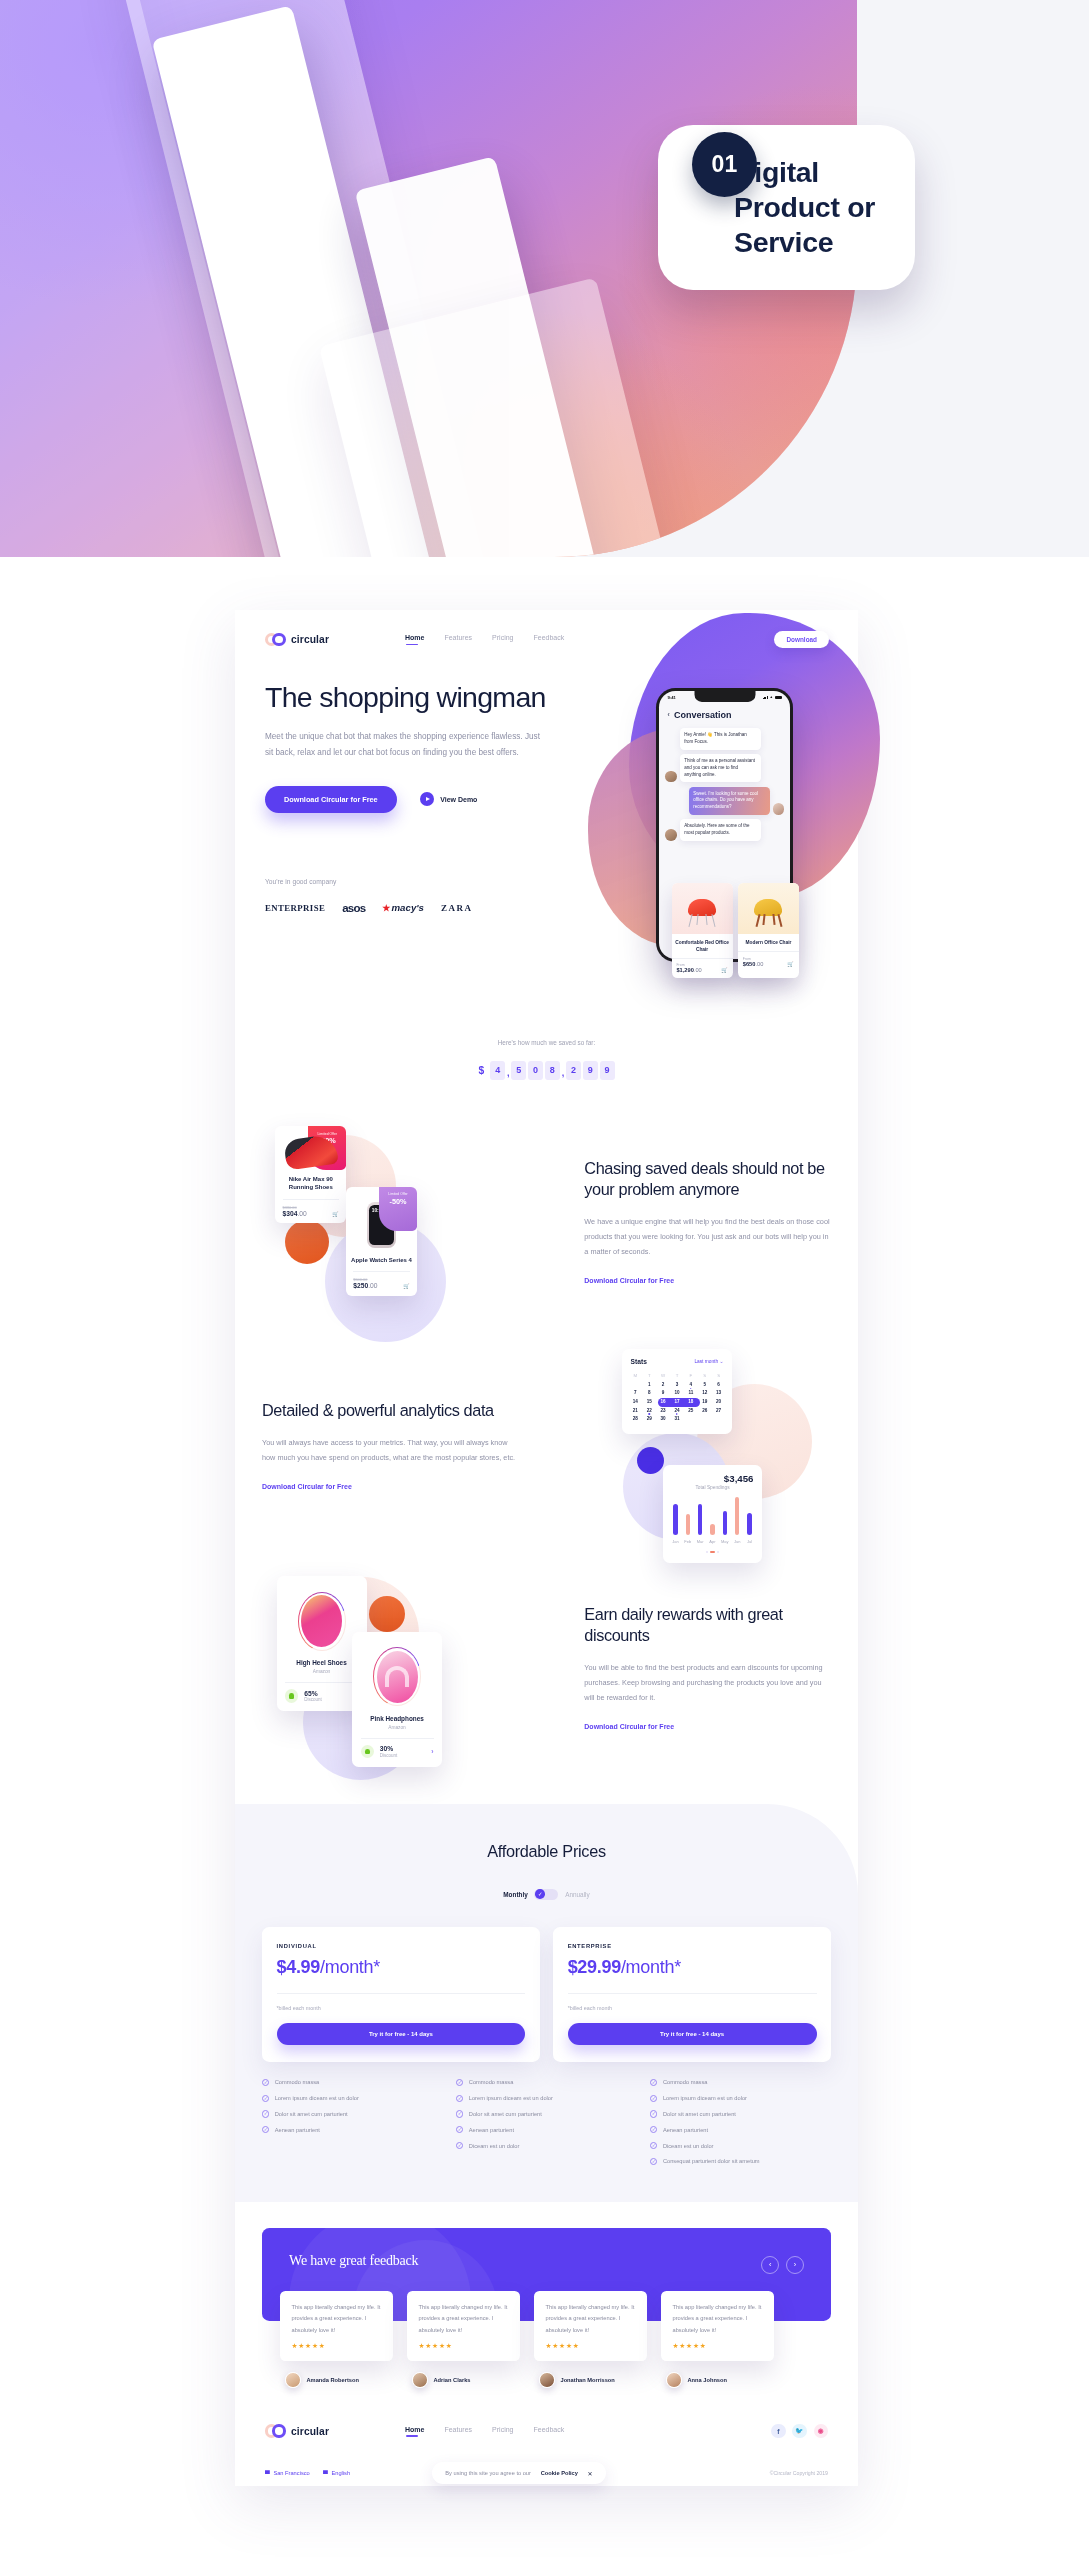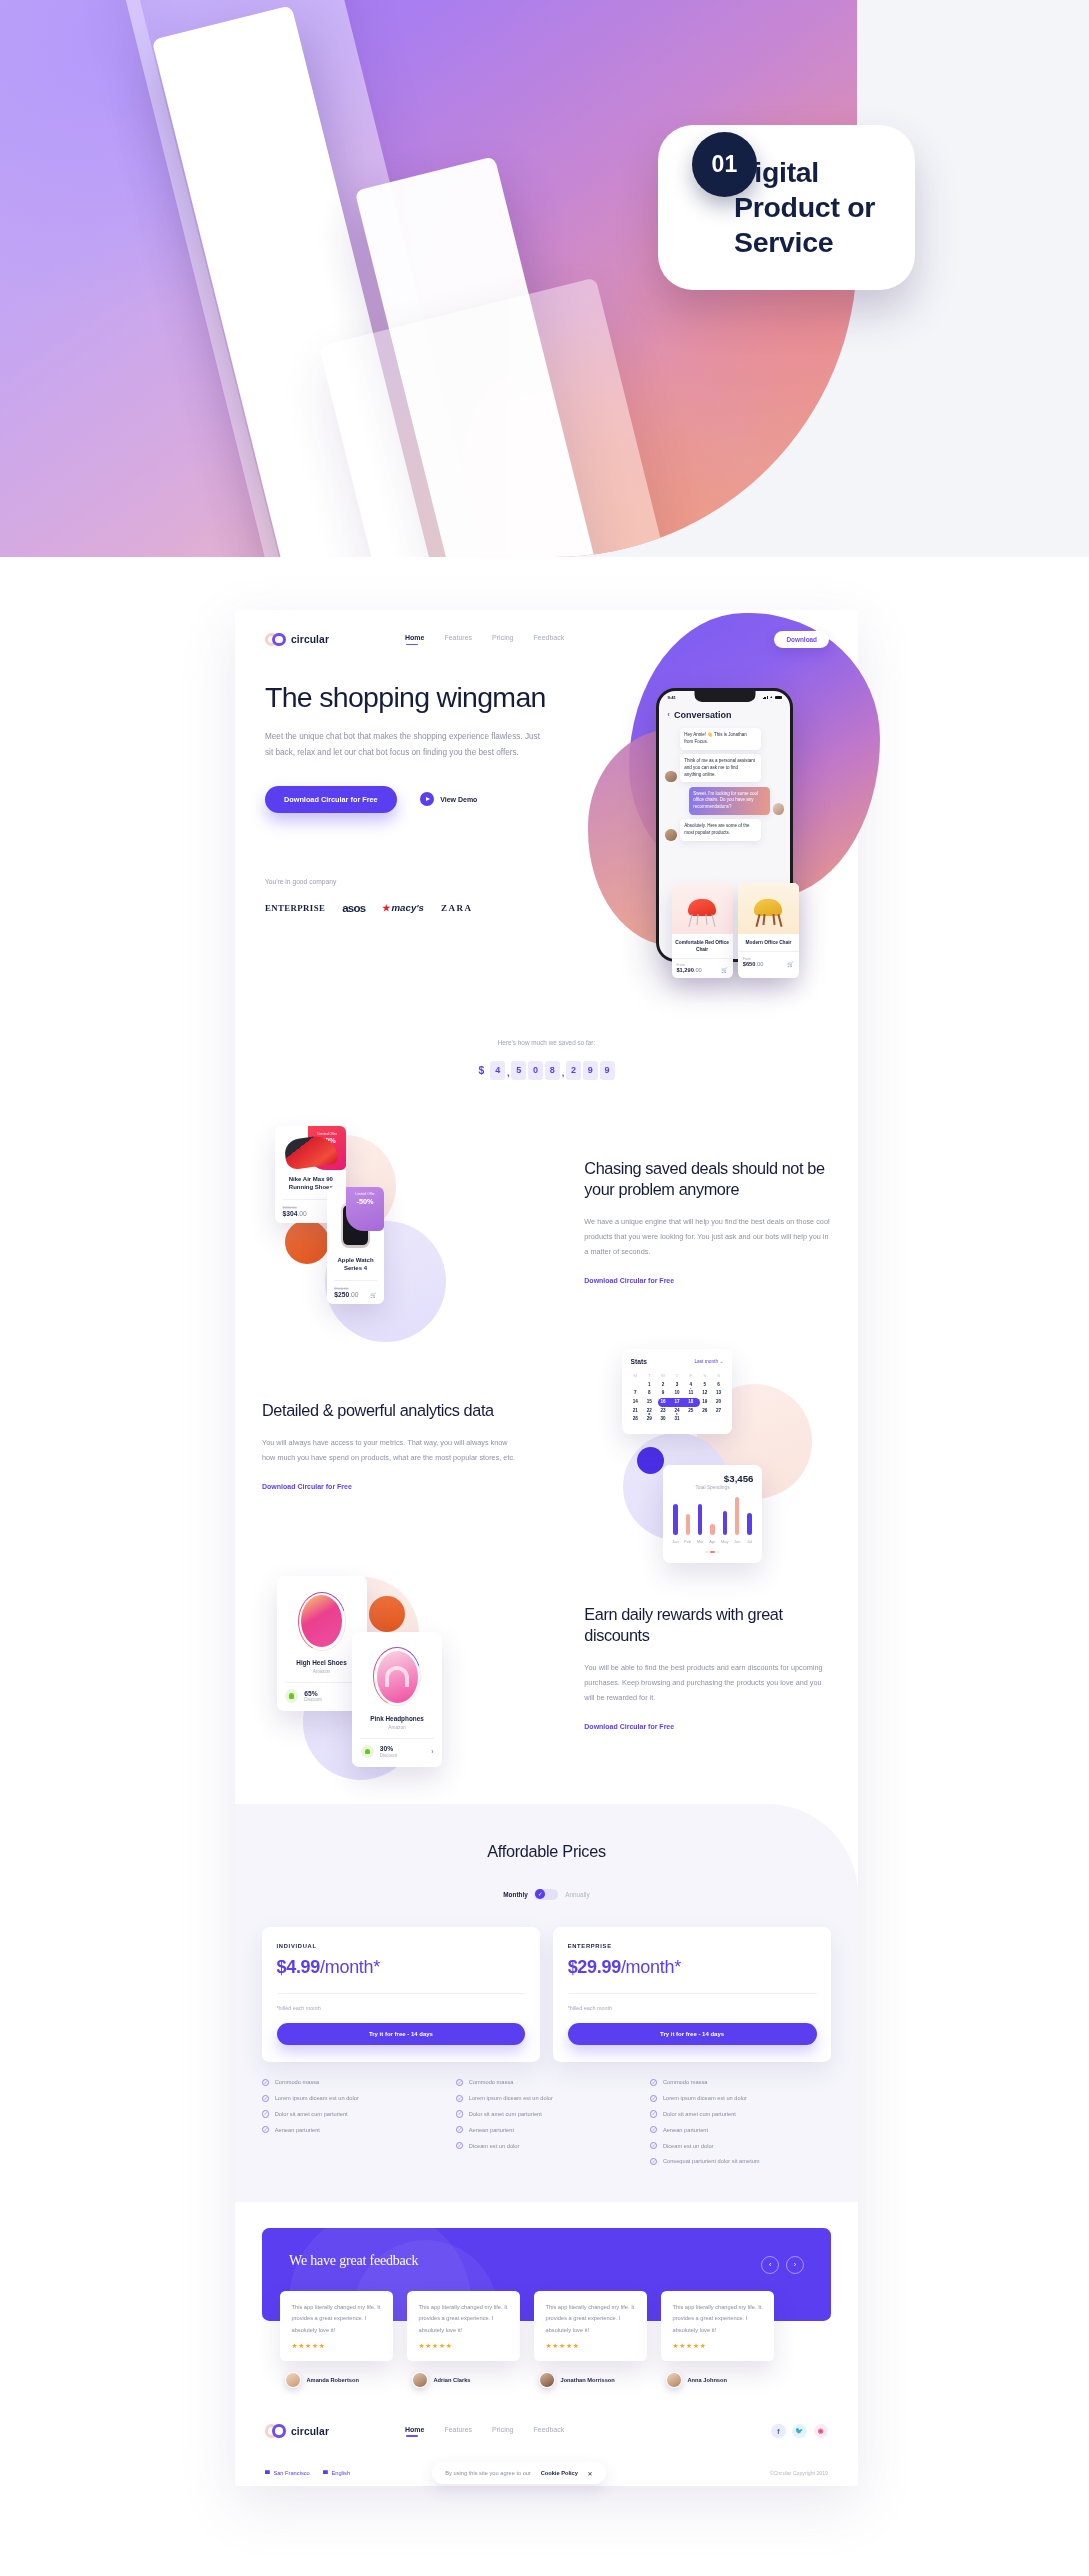--- a/index.html
+++ b/index.html
@@ -660,21 +660,21 @@
           <div class="pc-divider"></div>
           <div class="pc-foot">
             <div>
               <div class="pc-old">$380.00</div>
               <div class="pc-new"><span>$304</span><span class="cents">.00</span></div>
             </div>
             <div class="cart">🛒</div>
           </div>
         </div>
 
-        <div class="pcard" style="left:65px;top:65px;width:57px;">
+        <div class="pcard" style="left:84px;top:65px;width:71px;">
           <div class="offer-tag tag-purple">
             <div class="lbl">Limited Offer</div>
             <div class="val">-50%</div>
           </div>
           <div class="watch">
             <div class="watch-face">
               <div class="watch-time">10:09</div>
             </div>
           </div>
           <div class="pc-name">Apple Watch Series 4</div>

